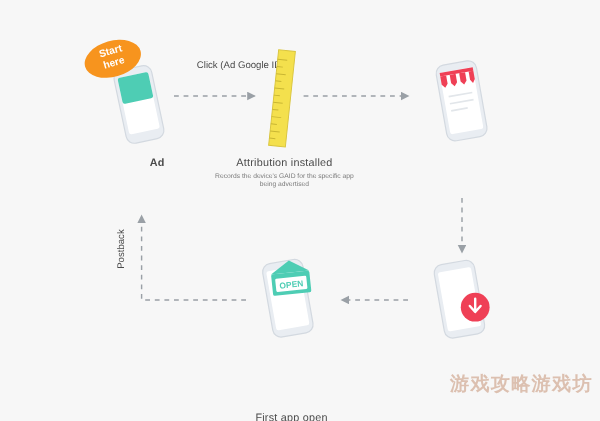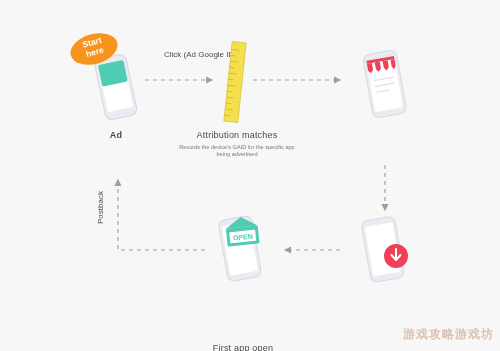--- a/index.html
+++ b/index.html
@@ -50,23 +50,23 @@
     position: absolute;
     color: #4a4a4a;
     font-size: 8px;
     transform: rotate(-90deg);
     transform-origin: left top;
     white-space: nowrap;
   }
   .watermark {
     position: absolute;
     right: 6px;
-    bottom: 8px;
+    bottom: 20px;
     color: #d8b7a4;
-    font-size: 12px;
+    font-size: 16px;
     font-weight: bold;
     letter-spacing: 1px;
     opacity: 0.85;
   }
   svg { display: block; }
 </style>
 </head>
 <body>
 
 <div class="stage">
@@ -103,21 +103,21 @@
   </div>
   <div class="node" style="left:66px;top:28px;width:56px;height:42px;">
     <svg width="56" height="42" viewBox="0 0 56 42">
       <g transform="rotate(-16 28 21)">
         <ellipse cx="28" cy="21" rx="24" ry="15" fill="#f7941e"></ellipse>
         <text x="28" y="17" text-anchor="middle" fill="#ffffff" font-family="Liberation Sans, sans-serif" font-size="8.5" font-weight="bold">Start</text>
         <text x="28" y="27" text-anchor="middle" fill="#ffffff" font-family="Liberation Sans, sans-serif" font-size="8.5" font-weight="bold">here</text>
       </g>
     </svg>
   </div>
-  <div class="caption" style="left:76px;top:130px;width:80px;font-weight:bold;">
+  <div class="caption" style="left:91px;top:130px;width:80px;font-weight:bold;">
     <span>Ad</span>
   </div>
 
   <div class="label-small" style="left:148px;top:50px;width:105px;">
     <span>Click (Ad Google ID)</span>
   </div>
 
   <div class="node" style="left:218px;top:38px;width:34px;height:88px;">
     <svg width="34" height="88" viewBox="0 0 34 88">
       <g transform="rotate(6 17 44)">
@@ -133,21 +133,21 @@
           <line x1="10" y1="54" x2="15" y2="54"></line>
           <line x1="10" y1="60" x2="18" y2="60"></line>
           <line x1="10" y1="66" x2="15" y2="66"></line>
           <line x1="10" y1="72" x2="18" y2="72"></line>
           <line x1="10" y1="78" x2="15" y2="78"></line>
         </g>
       </g>
     </svg>
   </div>
   <div class="caption" style="left:178px;top:130px;width:118px;">
-    <span>Attribution matches</span>
+    <span>Attribution installed</span>
     <span class="sub">Records the device's GAID for the specific app being advertised</span>
   </div>
 
   <div class="node" style="left:352px;top:38px;width:66px;height:92px;">
     <svg width="66" height="92" viewBox="0 0 66 92">
       <g transform="rotate(-10 33 48)">
         <rect x="16" y="14" width="34" height="64" rx="7" fill="#e9edf2" stroke="#d3d9e0" stroke-width="1"></rect>
         <rect x="19" y="20" width="28" height="52" rx="2" fill="#ffffff"></rect>
 
         <rect x="19" y="20" width="28" height="3" fill="#ef4056"></rect>

